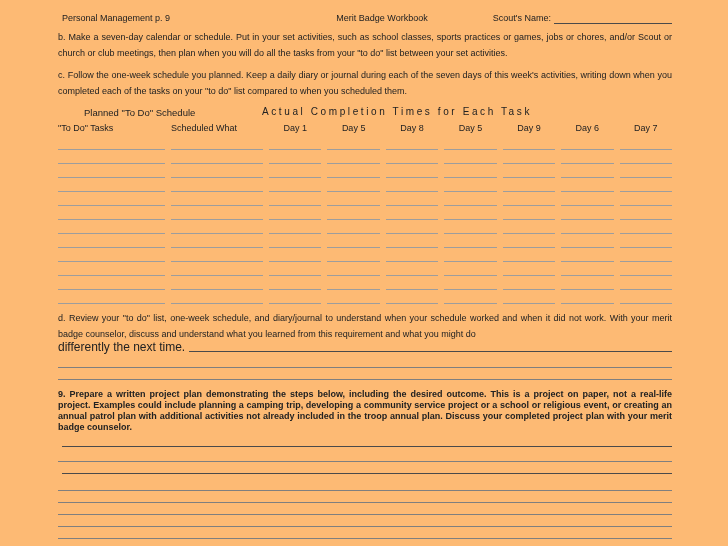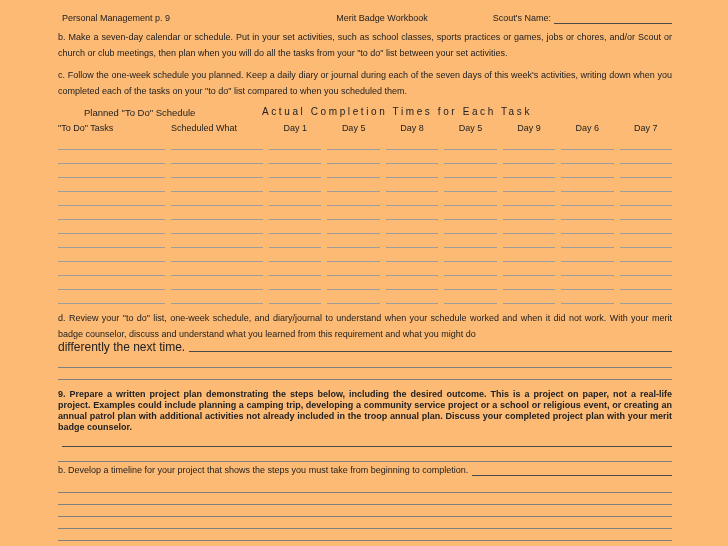--- a/index.html
+++ b/index.html
@@ -245,21 +245,20 @@
     <div class="para bold" style="margin-top:9px;">9. Prepare a written project plan demonstrating the steps below, including the desired outcome.  This is a project on paper, not a real-life project.  Examples could include planning a camping trip, developing a community service project or a school or religious event, or creating an annual patrol plan with additional activities not already included in the troop annual plan.  Discuss your completed project plan with your merit badge counselor.</div>
 
     <div class="q-row">
       <span class="fill"></span>
     </div>
     <div id="after-a-lines" style="margin-top:2px;">
         <div class="ruled "></div>
       </div>
 
     <div class="q-row" style="margin-top:3px;">
-      <span class="lbl">b. Develop a timeline for your project that shows the steps you must take from beginning to completion.</span>
       <span class="fill"></span>
     </div>
     <div id="after-b-lines" style="margin-top:2px;">
         <div class="ruled tall"></div>
         <div class="ruled short"></div>
         <div class="ruled short"></div>
         <div class="ruled short"></div>
         <div class="ruled short"></div>
         <div class="ruled short"></div>
         <div class="ruled short"></div>

